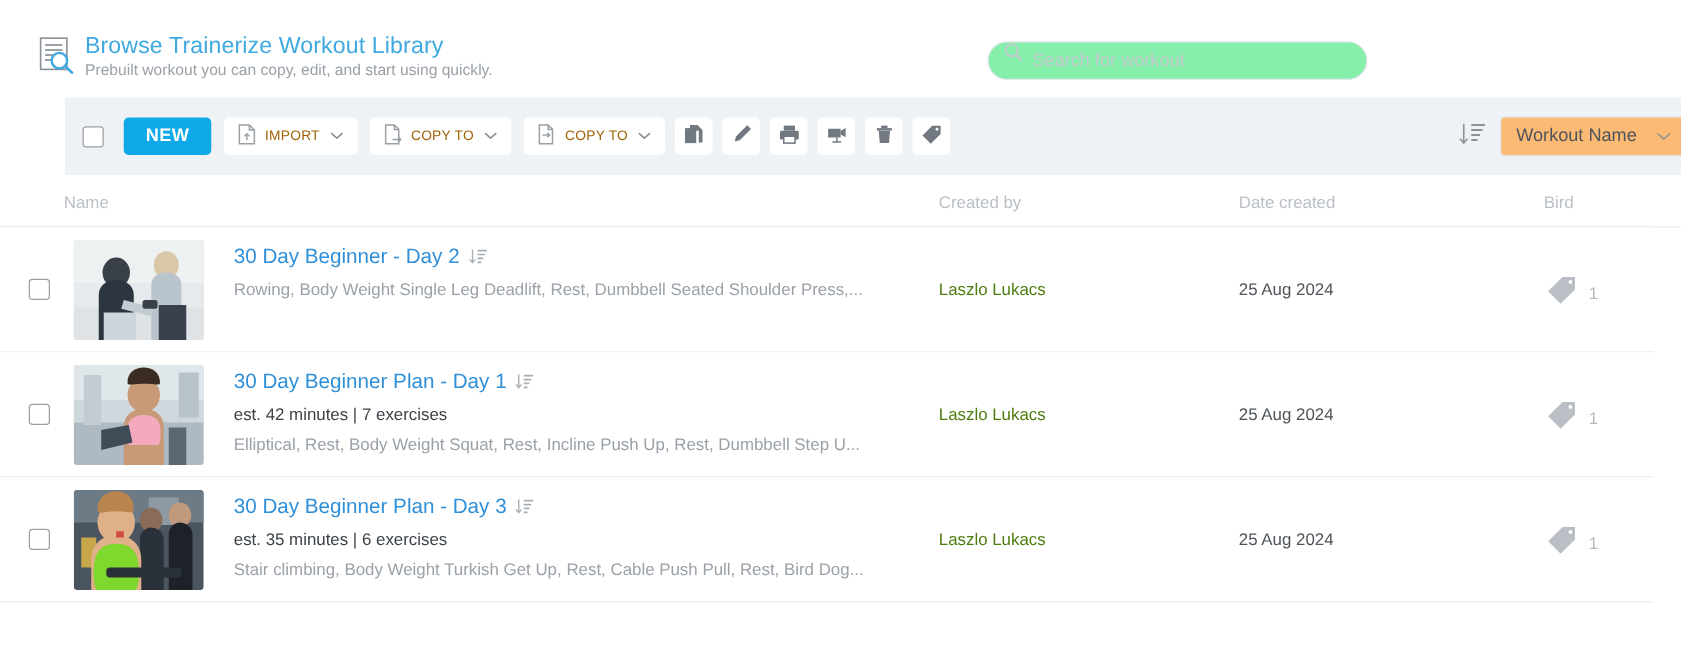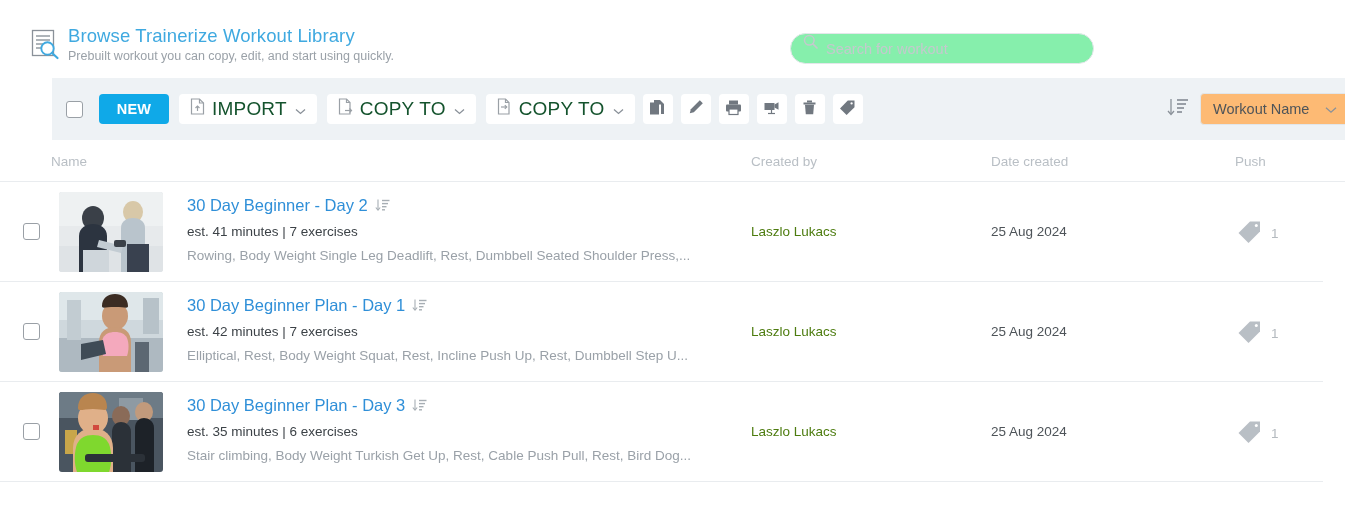--- a/index.html
+++ b/index.html
@@ -109,22 +109,22 @@
     cursor: pointer;
     display: flex; align-items: center; justify-content: center;
   }
   .btn-drop {
     margin-left: 10px;
     height: 30px;
     padding: 0 11px;
     background: #ffffff;
     border: 0; border-radius: 4px;
     font-family: "Liberation Sans", sans-serif;
-    font-size: 19px;
-    color: #14532d;
+    font-size: 11px;
+    color: #a16207;
     letter-spacing: 0.2px;
     display: flex; align-items: center;
     cursor: pointer;
     white-space: nowrap;
   }
   .btn-drop .lbl { margin: 0 8px 0 7px; }
   .btn-icon {
     margin-left: 8px;
     width: 30px; height: 30px;
     background: #ffffff;
@@ -425,21 +425,21 @@
             <path d="M1 1.8l5 4.4 5-4.4" fill="none" stroke="#8a9199" stroke-width="1.3"></path>
           </svg>
       </span>
     </div>
   </div>
 
   <div class="col-head">
     <span class="ch-name">Name</span>
     <span class="ch-creator">Created by</span>
     <span class="ch-date">Date created</span>
-    <span class="ch-tags">Push</span>
+    <span class="ch-tags">Bird</span>
   </div>
 
   <div class="rows">
 
     <div class="row">
       <div class="row-cb"></div>
       <div class="thumb">
         <svg width="104" height="80" viewBox="0 0 104 80">
           <rect width="104" height="80" fill="#e7eaec"></rect>
           <rect x="0" y="0" width="104" height="34" fill="#eef1f2"></rect>
@@ -461,21 +461,20 @@
             <svg width="17" height="15" viewBox="0 0 17 15">
               <line x1="4" y1="1.5" x2="4" y2="11.5" stroke="#a7aeb4" stroke-width="1.1"></line>
               <path d="M1.8 9.5L4 12.2l2.2-2.7" fill="none" stroke="#a7aeb4" stroke-width="1.1"></path>
               <line x1="8" y1="2.5" x2="15.5" y2="2.5" stroke="#a7aeb4" stroke-width="1.4"></line>
               <line x1="8" y1="5.6" x2="14" y2="5.6" stroke="#a7aeb4" stroke-width="1.4"></line>
               <line x1="8" y1="8.7" x2="12.5" y2="8.7" stroke="#a7aeb4" stroke-width="1.4"></line>
               <line x1="8" y1="11.8" x2="11" y2="11.8" stroke="#a7aeb4" stroke-width="1.4"></line>
             </svg>
           </span>
         </div>
-        <div class="wk-meta">est. 41 minutes | 7 exercises</div>
         <div class="wk-exercises">Rowing, Body Weight Single Leg Deadlift, Rest, Dumbbell Seated Shoulder Press,...</div>
       </div>
       <div class="cell-creator">Laszlo Lukacs</div>
       <div class="cell-date">25 Aug 2024</div>
       <div class="cell-tags">
         <span>
           <svg width="27" height="27" viewBox="0 0 27 27">
             <path d="M14 3.5H24v10L12.5 25 2.5 15z" fill="#b9bfc5"></path>
             <circle cx="20.3" cy="7.5" r="1.5" fill="#ffffff"></circle>
           </svg>

